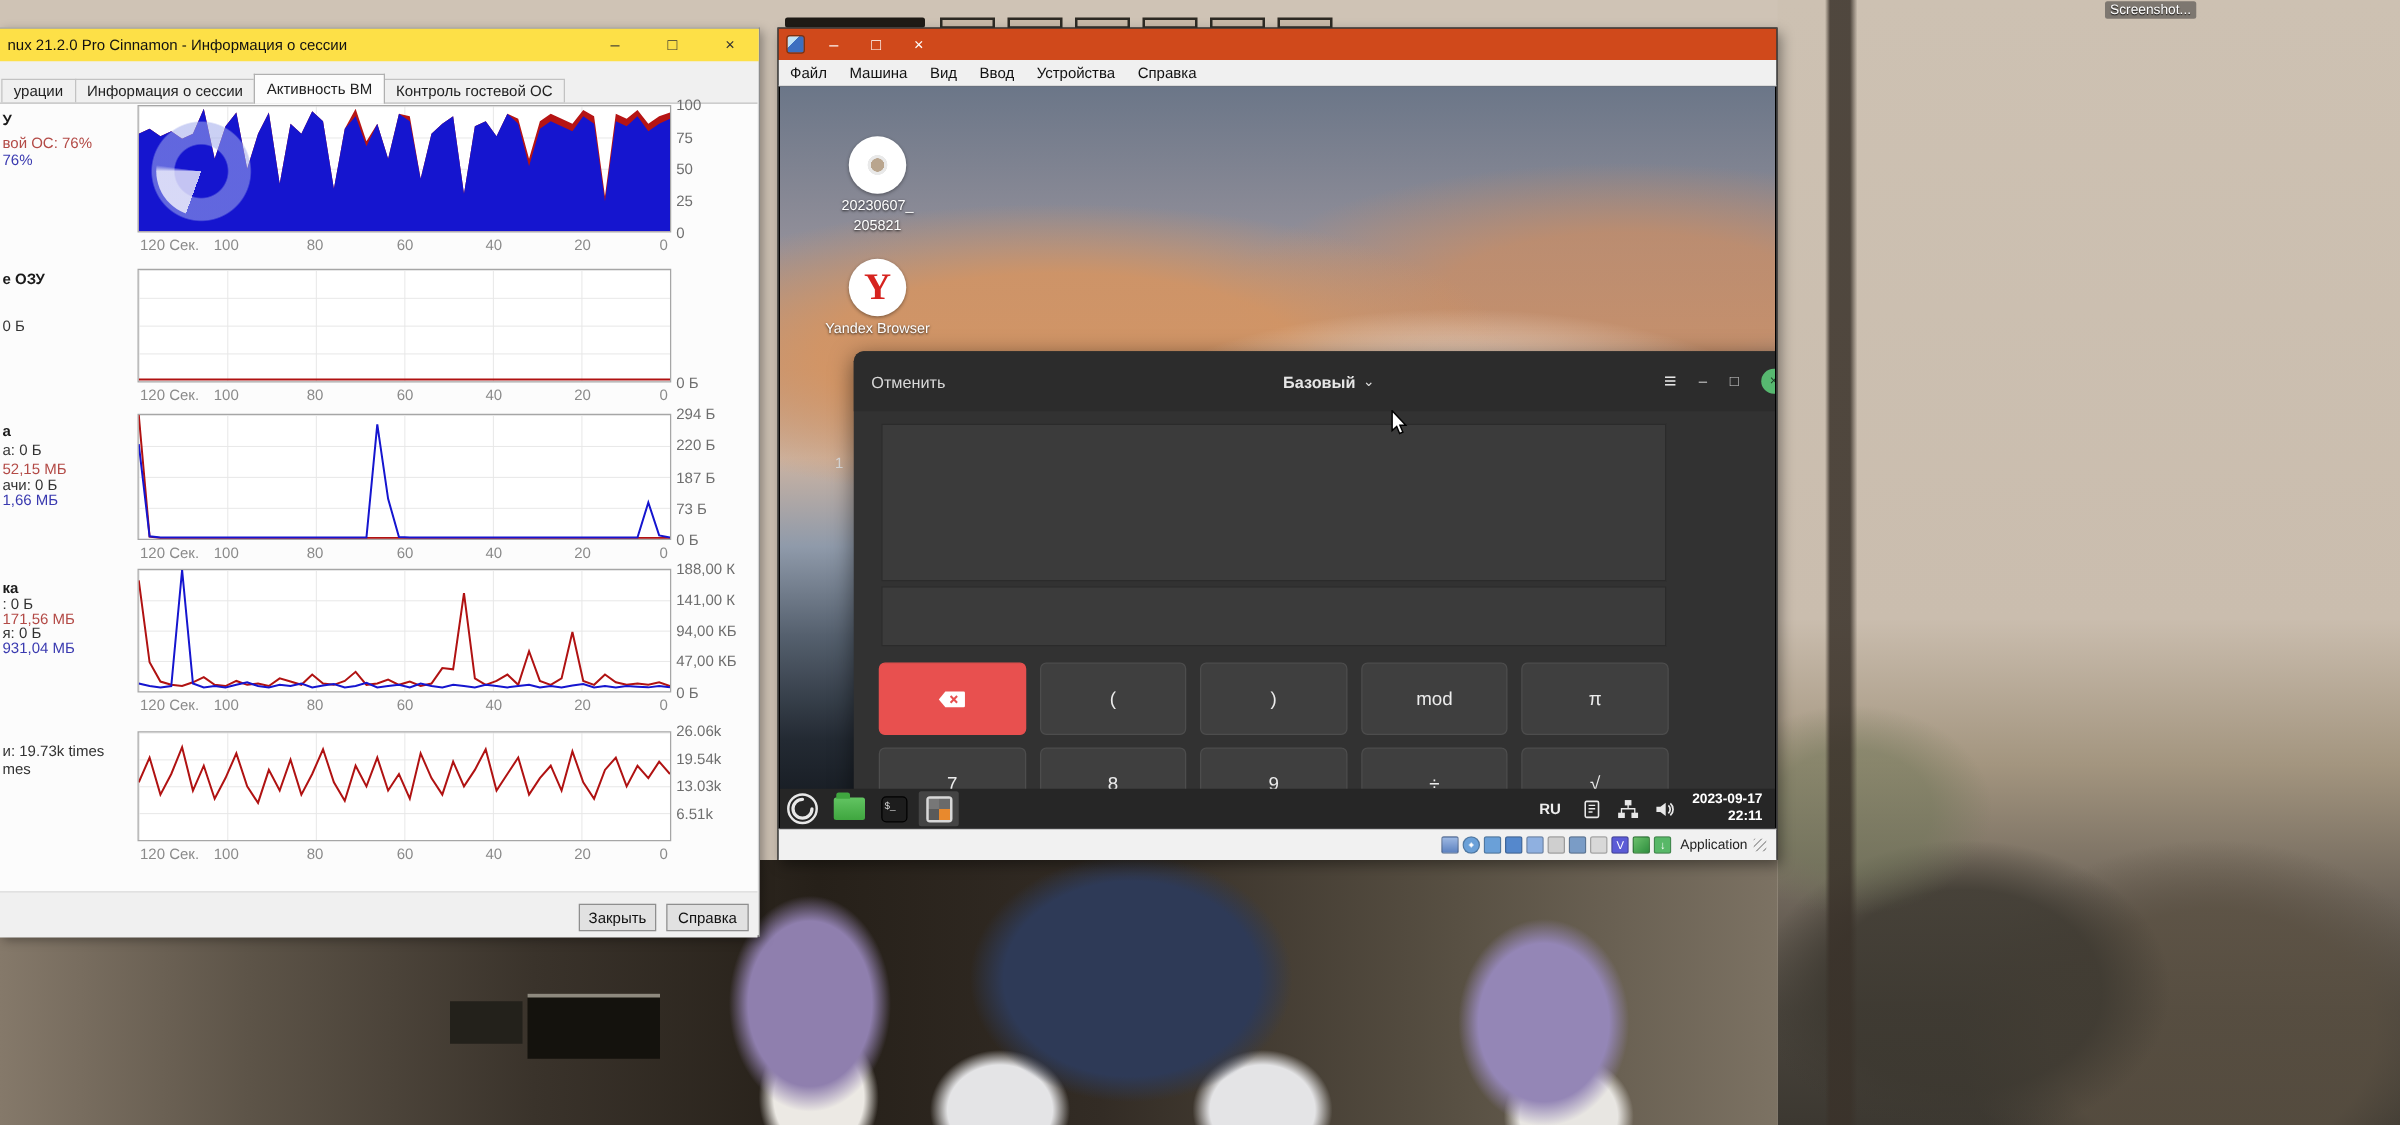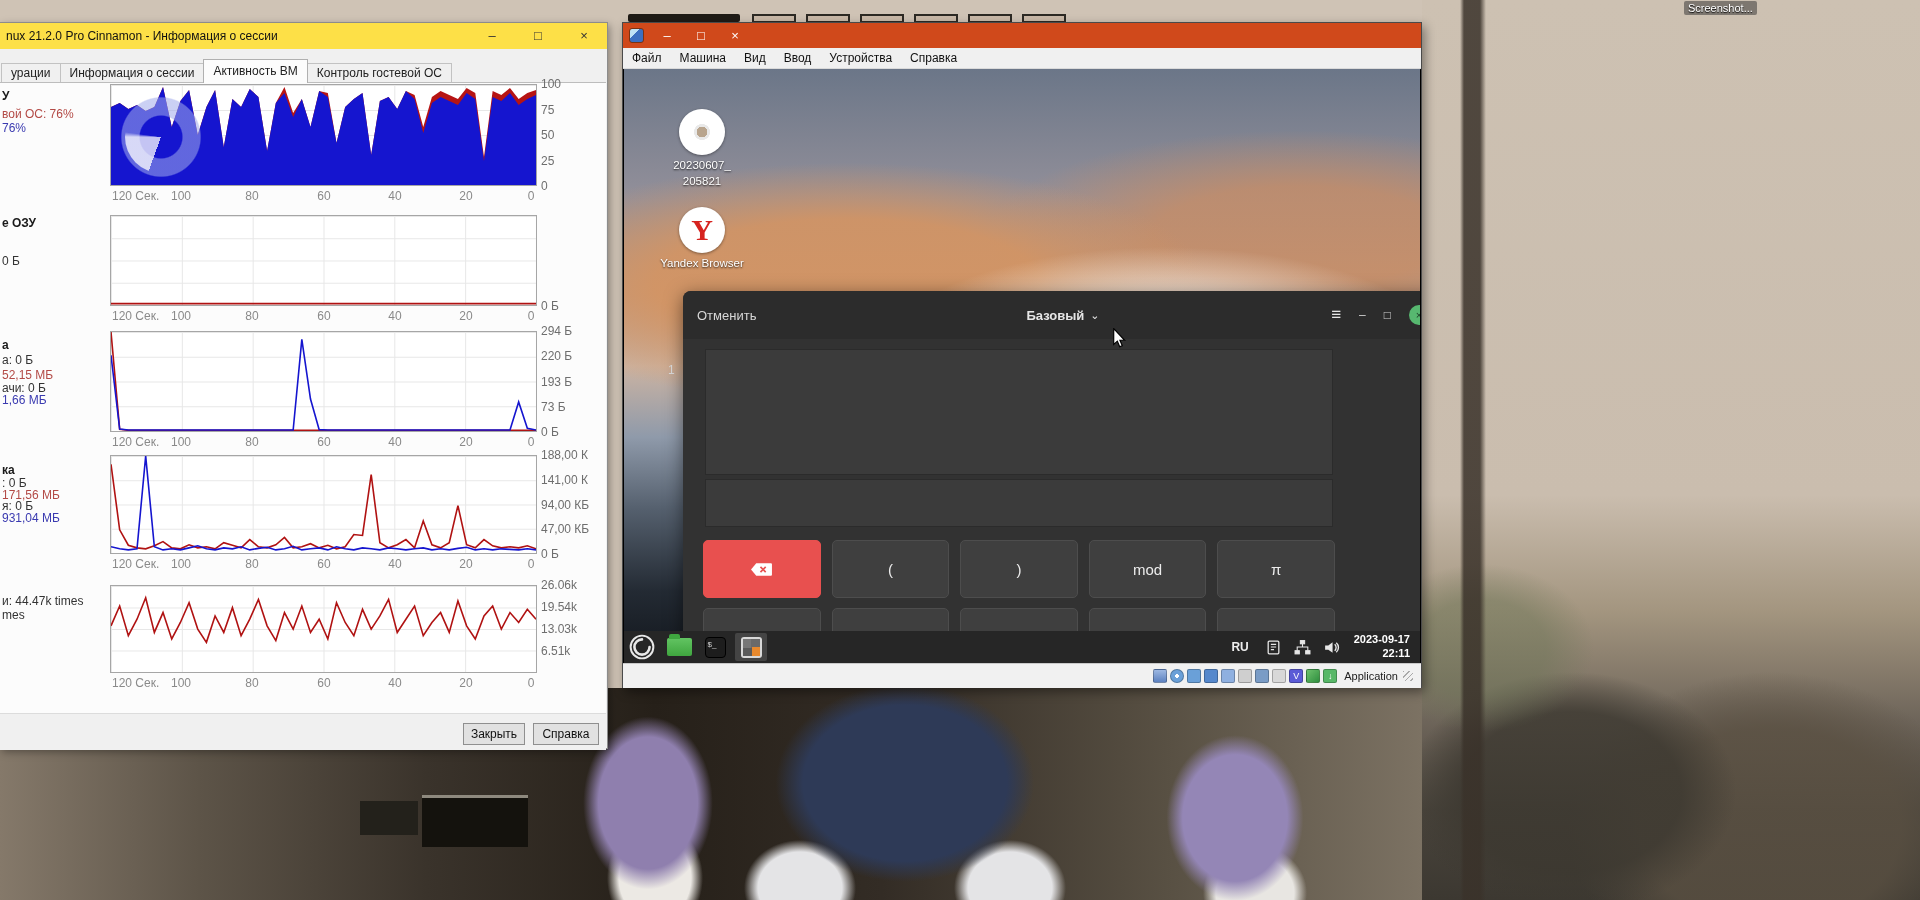--- a/index.html
+++ b/index.html
@@ -81,21 +81,21 @@
       radial-gradient(ellipse 420px 140px at 85% 28%, rgba(205,140,95,.7) 0 35%, rgba(205,140,95,0) 75%),
       linear-gradient(180deg,#6b7688 0%,#93909a 22%,#b89a88 38%,#cbb3a2 50%,#8f9aaa 62%,#55606e 74%,#232a33 88%,#12161c 100%)}
   .dicon{position:absolute;width:110px;text-align:center;cursor:default}
   .dicon .circ{width:46px;height:46px;border-radius:50%;margin:0 auto;background:#fff;box-shadow:0 1px 3px rgba(0,0,0,.4)}
   .disc-circ{background:radial-gradient(circle,#b9a58e 0 16%,#e9e9e9 17% 24%,#ffffff 25% 100%) !important;position:relative}
   .ybro{display:flex;align-items:center;justify-content:center;font-family:"Liberation Serif",serif;font-weight:bold;font-size:30px;color:#d6231f}
   .dlabel{font-size:11.5px;color:#fff;text-shadow:0 1px 2px rgba(0,0,0,.85);line-height:1.35;margin-top:3px}
   #screen-frag{left:44px;top:294px;color:#ddd;font-size:12px}
 
   
-  #calc{position:absolute;left:59px;top:222px;width:760px;height:365px;background:#323232;border-radius:8px 8px 0 0;
+  #calc{position:absolute;left:59px;top:212px;width:760px;height:365px;background:#323232;border-radius:8px 8px 0 0;
     box-shadow:0 4px 18px rgba(0,0,0,.5)}
   .calc-tb{position:absolute;left:0;top:0;width:100%;height:48px;background:#2c2c2c;border-radius:8px 8px 0 0;
     display:flex;align-items:center;padding:0 14px;color:#e6e6e6}
   .calc-cancel{font-size:13px;color:#d8d8d8}
   .calc-mode{position:absolute;left:50%;transform:translateX(-50%);font-size:13px;font-weight:bold;display:flex;align-items:center;gap:6px}
   .calc-chevron{font-size:11px;font-weight:normal}
   .calc-right{margin-left:auto;display:flex;align-items:center;gap:18px}
   .calc-menu{font-size:17px}
   .calc-min,.calc-max{font-size:12px;color:#cfcfcf}
   .calc-close{width:20px;height:20px;border-radius:50%;background:#57b870;color:#1c3a26;font-size:11px;
@@ -236,21 +236,21 @@
           <div class="ll bl" style="top: 62px;">1,66 МБ</div>
         </div>
         <div class="plot" style="top: 308px; height: 101px;">
           <svg viewBox="0 0 1000 100" preserveAspectRatio="none">
             <polyline points="0.0,0.0 20.4,98.3 40.8,99.3 61.2,99.3 81.6,99.3 102.0,99.3 122.4,99.3 142.9,99.3 163.3,99.3 183.7,99.3 204.1,99.3 224.5,99.3 244.9,99.3 265.3,99.3 285.7,99.3 306.1,99.3 326.5,99.3 346.9,99.3 367.3,99.3 387.8,99.3 408.2,99.3 428.6,99.3 449.0,99.3 469.4,99.3 489.8,99.3 510.2,99.3 530.6,99.3 551.0,99.3 571.4,99.3 591.8,99.3 612.2,99.3 632.7,99.3 653.1,99.3 673.5,99.3 693.9,99.3 714.3,99.3 734.7,99.3 755.1,99.3 775.5,99.3 795.9,99.3 816.3,99.3 836.7,99.3 857.1,99.3 877.6,99.3 898.0,99.3 918.4,99.3 938.8,99.3 959.2,99.3 979.6,99.3 1000.0,99.3" fill="none" stroke="#b01212" stroke-width="1.6" vector-effect="non-scaling-stroke"></polyline>
             <polyline points="0.0,23.5 20.4,98.0 40.8,99.0 61.2,99.0 81.6,99.0 102.0,99.0 122.4,99.0 142.9,99.0 163.3,99.0 183.7,99.0 204.1,99.0 224.5,99.0 244.9,99.0 265.3,99.0 285.7,99.0 306.1,99.0 326.5,99.0 346.9,99.0 367.3,99.0 387.8,99.0 408.2,99.0 428.6,99.0 449.0,7.5 469.4,67.7 489.8,98.6 510.2,99.0 530.6,99.0 551.0,99.0 571.4,99.0 591.8,99.0 612.2,99.0 632.7,99.0 653.1,99.0 673.5,99.0 693.9,99.0 714.3,99.0 734.7,99.0 755.1,99.0 775.5,99.0 795.9,99.0 816.3,99.0 836.7,99.0 857.1,99.0 877.6,99.0 898.0,99.0 918.4,99.0 938.8,99.0 959.2,70.7 979.6,97.3 1000.0,99.0" fill="none" stroke="#1515cf" stroke-width="1.6" vector-effect="non-scaling-stroke"></polyline>
           </svg>
         </div>
         <div class="yl" style="top: 301px;">294 Б</div>
         <div class="yl" style="top: 326.25px;">220 Б</div>
-        <div class="yl" style="top: 351.5px;">193 Б</div>
+        <div class="yl" style="top: 351.5px;">187 Б</div>
         <div class="yl" style="top: 376.75px;">73 Б</div>
         <div class="yl" style="top: 402px;">0 Б</div>
         <div class="xrow" style="top: 412px;">
           <span class="xl first">120 Сек.</span>
           <span class="xl" style="left: 71px;">100</span>
           <span class="xl" style="left: 142px;">80</span>
           <span class="xl" style="left: 214px;">60</span>
           <span class="xl" style="left: 285px;">40</span>
           <span class="xl" style="left: 356px;">20</span>
           <span class="xl" style="left: 421px;">0</span>
@@ -276,21 +276,21 @@
         <div class="xrow" style="top: 534px;">
           <span class="xl first">120 Сек.</span>
           <span class="xl" style="left: 71px;">100</span>
           <span class="xl" style="left: 142px;">80</span>
           <span class="xl" style="left: 214px;">60</span>
           <span class="xl" style="left: 285px;">40</span>
           <span class="xl" style="left: 356px;">20</span>
           <span class="xl" style="left: 421px;">0</span>
         </div>
         <div class="chart-left" style="top: 562px;">
-          <div class="ll p" style="top: 9px;">и: 44.47k times</div>
+          <div class="ll p" style="top: 9px;">и: 19.73k times</div>
           <div class="ll p" style="top: 23px;">mes</div>
         </div>
         <div class="plot" style="top: 562px; height: 88px;">
           <svg viewBox="0 0 1000 100" preserveAspectRatio="none">
             <polyline points="0.0,46.3 20.4,23.3 40.8,57.8 61.2,38.6 81.6,13.7 102.0,54.0 122.4,30.9 142.9,61.6 163.3,42.4 183.7,19.4 204.1,50.1 224.5,65.5 244.9,34.8 265.3,54.0 285.7,25.2 306.1,57.8 326.5,38.6 346.9,15.6 367.3,46.3 387.8,63.5 408.2,30.9 428.6,50.1 449.0,23.3 469.4,54.0 489.8,38.6 510.2,61.6 530.6,19.4 551.0,42.4 571.4,57.8 591.8,27.1 612.2,50.1 632.7,34.8 653.1,15.6 673.5,54.0 693.9,38.6 714.3,23.3 734.7,57.8 755.1,42.4 775.5,30.9 795.9,54.0 816.3,17.5 836.7,46.3 857.1,61.6 877.6,34.8 898.0,23.3 918.4,50.1 938.8,30.9 959.2,42.4 979.6,27.1 1000.0,38.6" fill="none" stroke="#b01212" stroke-width="1.6" vector-effect="non-scaling-stroke"></polyline>
           </svg>
         </div>
         <div class="yl" style="top: 555px;">26.06k</div>
         <div class="yl" style="top: 577px;">19.54k</div>
         <div class="yl" style="top: 599px;">13.03k</div>

